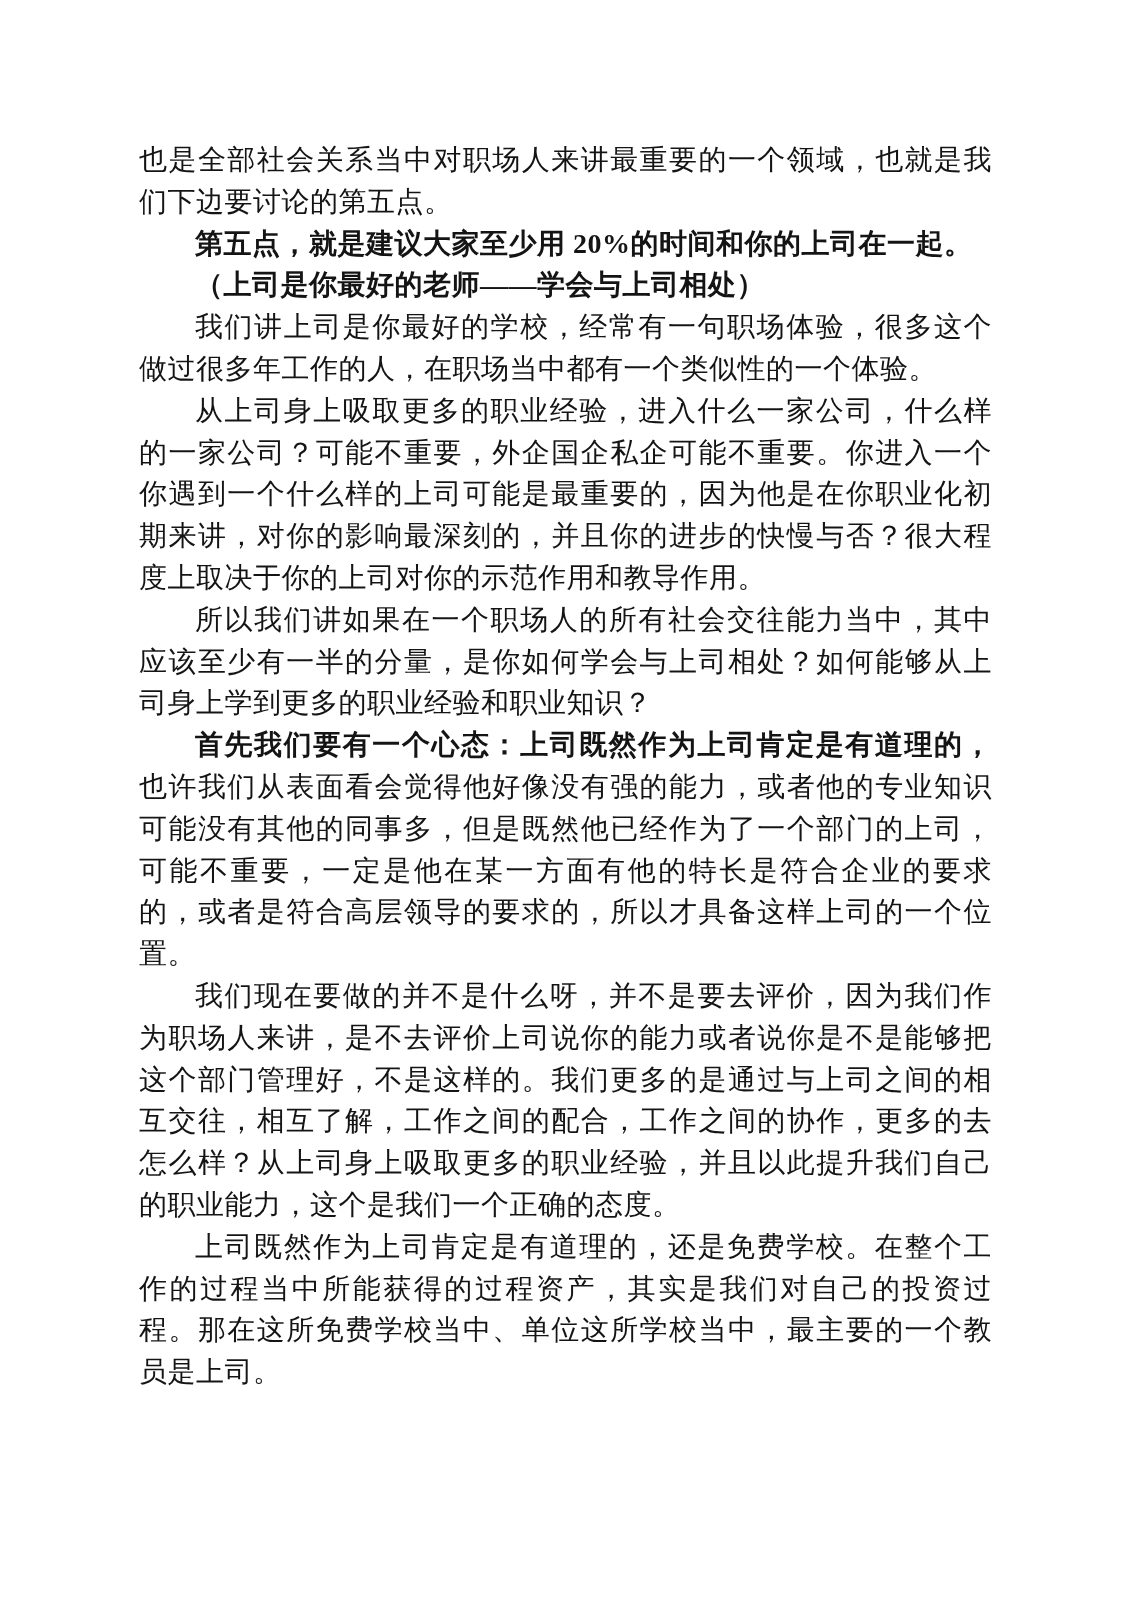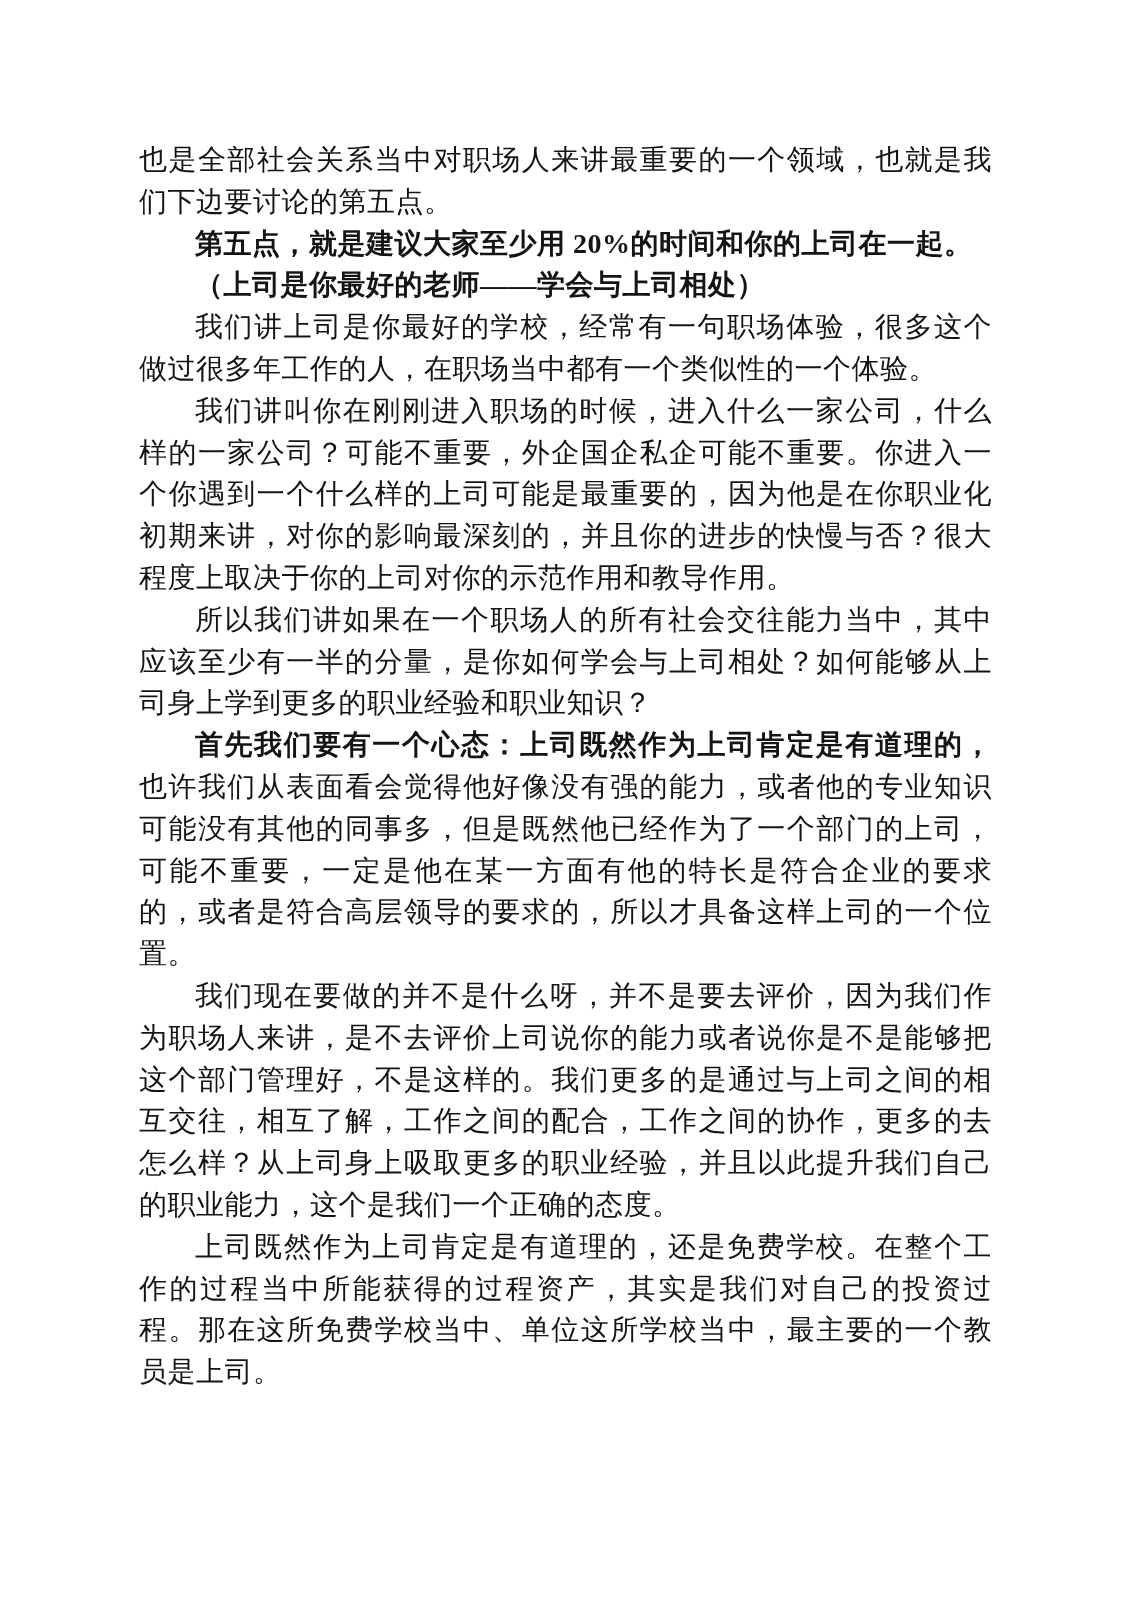--- a/index.html
+++ b/index.html
@@ -57,21 +57,21 @@
   <div class="text-block">
 
     <p class="para no-indent"><span class="lead"></span><span>也是全部社会关系当中对职场人来讲最重要的一个领域，也就是我们下边要讨论的第五点。</span></p>
 
     <p class="para"><span class="lead">第五点，就是建议大家至少用 20%的时间和你的上司在一起。</span><span></span></p>
 
     <p class="para"><span class="lead">（上司是你最好的老师——学会与上司相处）</span><span></span></p>
 
     <p class="para"><span class="lead"></span><span>我们讲上司是你最好的学校，经常有一句职场体验，很多这个做过很多年工作的人，在职场当中都有一个类似性的一个体验。</span></p>
 
-    <p class="para"><span class="lead"></span><span>我们讲叫你在刚刚进入职场的时候，进入什么一家公司，什么样的一家公司？可能不重要，外企国企私企可能不重要。你进入一个你遇到一个什么样的上司可能是最重要的，因为他是在你职业化初期来讲，对你的影响最深刻的，并且你的进步的快慢与否？很大程度上取决于你的上司对你的示范作用和教导作用。</span></p>
+    <p class="para"><span class="lead"></span><span>从上司身上吸取更多的职业经验，进入什么一家公司，什么样的一家公司？可能不重要，外企国企私企可能不重要。你进入一个你遇到一个什么样的上司可能是最重要的，因为他是在你职业化初期来讲，对你的影响最深刻的，并且你的进步的快慢与否？很大程度上取决于你的上司对你的示范作用和教导作用。</span></p>
 
     <p class="para"><span class="lead"></span><span>所以我们讲如果在一个职场人的所有社会交往能力当中，其中应该至少有一半的分量，是你如何学会与上司相处？如何能够从上司身上学到更多的职业经验和职业知识？</span></p>
 
     <p class="para"><span class="lead">首先我们要有一个心态：上司既然作为上司肯定是有道理的，</span><span>也许我们从表面看会觉得他好像没有强的能力，或者他的专业知识可能没有其他的同事多，但是既然他已经作为了一个部门的上司，可能不重要，一定是他在某一方面有他的特长是符合企业的要求的，或者是符合高层领导的要求的，所以才具备这样上司的一个位置。</span></p>
 
     <p class="para"><span class="lead"></span><span>我们现在要做的并不是什么呀，并不是要去评价，因为我们作为职场人来讲，是不去评价上司说你的能力或者说你是不是能够把这个部门管理好，不是这样的。我们更多的是通过与上司之间的相互交往，相互了解，工作之间的配合，工作之间的协作，更多的去怎么样？从上司身上吸取更多的职业经验，并且以此提升我们自己的职业能力，这个是我们一个正确的态度。</span></p>
 
     <p class="para"><span class="lead"></span><span>上司既然作为上司肯定是有道理的，还是免费学校。在整个工作的过程当中所能获得的过程资产，其实是我们对自己的投资过程。那在这所免费学校当中、单位这所学校当中，最主要的一个教员是上司。</span></p>
 
 

